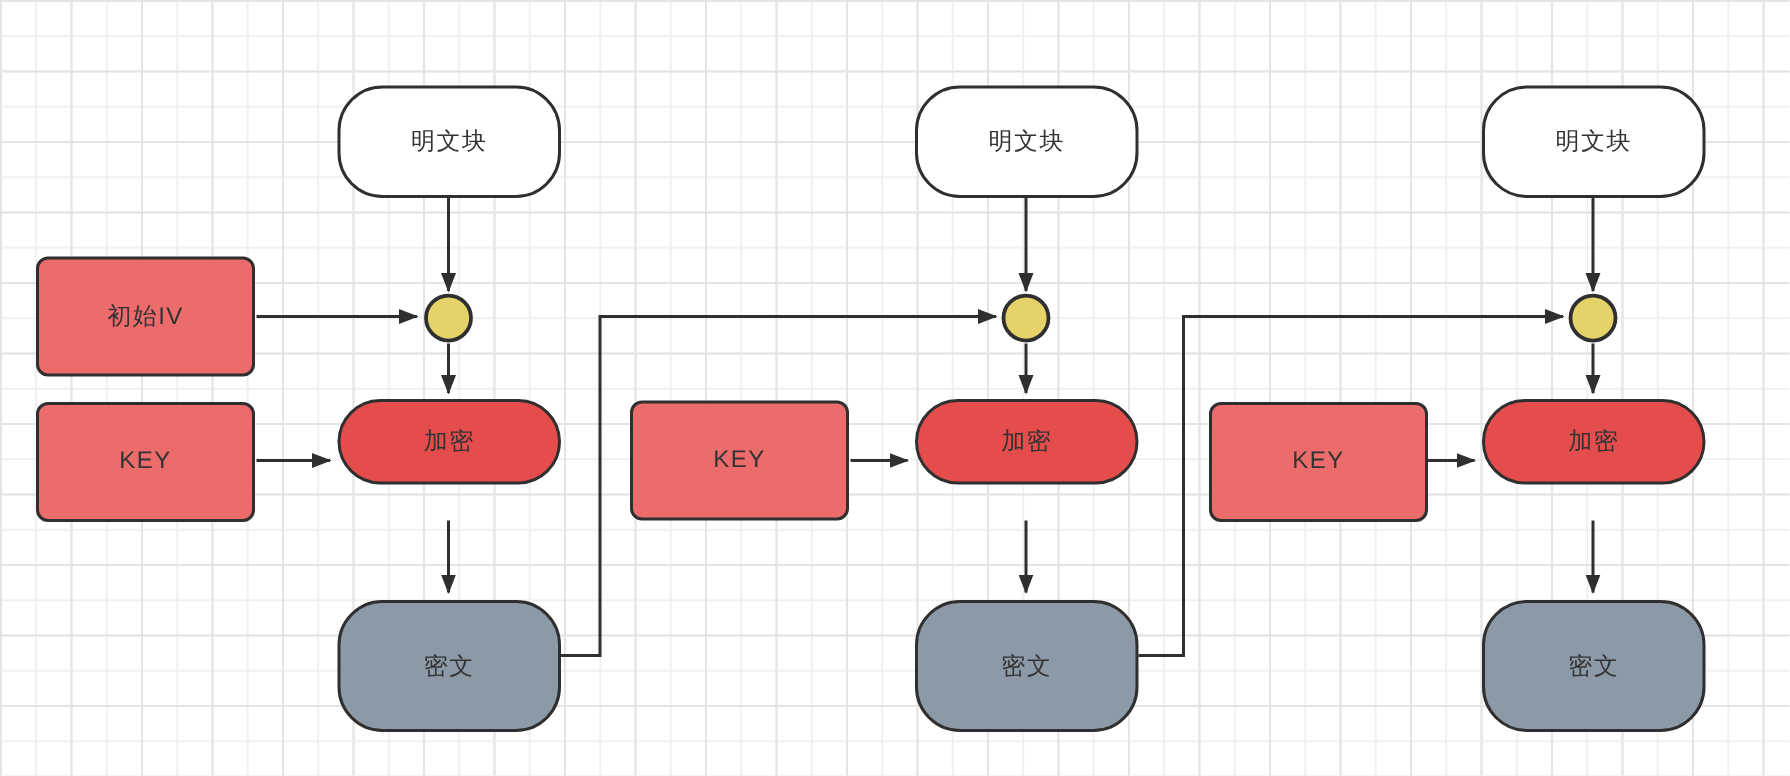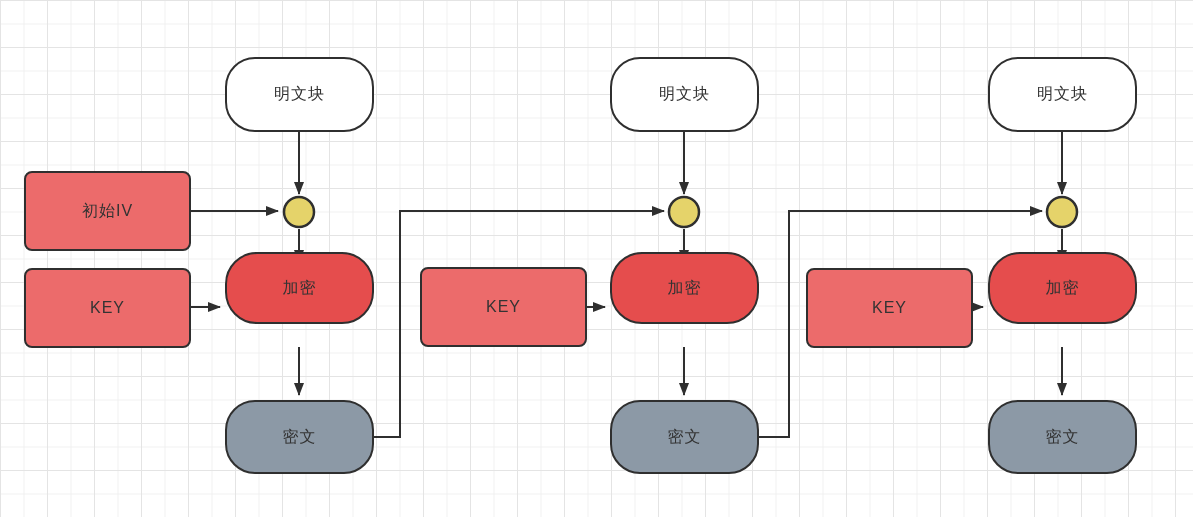--- a/index.html
+++ b/index.html
@@ -31,23 +31,23 @@
     border: 2px solid #2f2f2f;
     color: #333333;
     font-size: 16px;
     letter-spacing: 1px;
   }
   .colbox { width: 149px; }
   .c1 { left: 225px; }
   .c2 { left: 610px; }
   .c3 { left: 988px; }
   .plain { top: 57px;  height: 75px; background: #ffffff; border-radius: 30px; }
-  .enc   { top: 252px; height: 72px; background: #e54d4d; border-radius: 32px; }
-  .ciph  { top: 400px; height: 74px; background: #8c99a6; border-radius: 30px; }
-  .side  { width: 167px; height: 80px; background: #ec6b6b; border-radius: 8px; }
+  .enc   { top: 266px; height: 57px; background: #e54d4d; border-radius: 32px; }
+  .ciph  { top: 400px; height: 88px; background: #8c99a6; border-radius: 30px; }
+  .side  { width: 146px; height: 80px; background: #ec6b6b; border-radius: 8px; }
   .pos-iv   { left: 24px;  top: 171px; }
   .pos-key1 { left: 24px;  top: 268px; }
   .pos-key2 { left: 420px; top: 267px; }
   .pos-key3 { left: 806px; top: 268px; }
   .watermark {
     position: absolute;
     left: 992px; top: 487px;
     color: #c8c8c8;
     font-size: 17px;
     white-space: nowrap;

